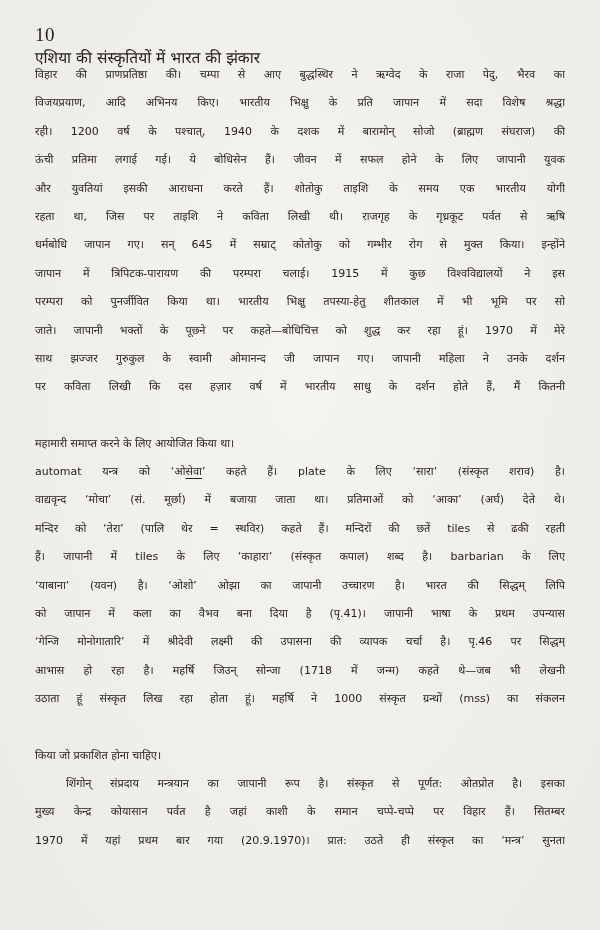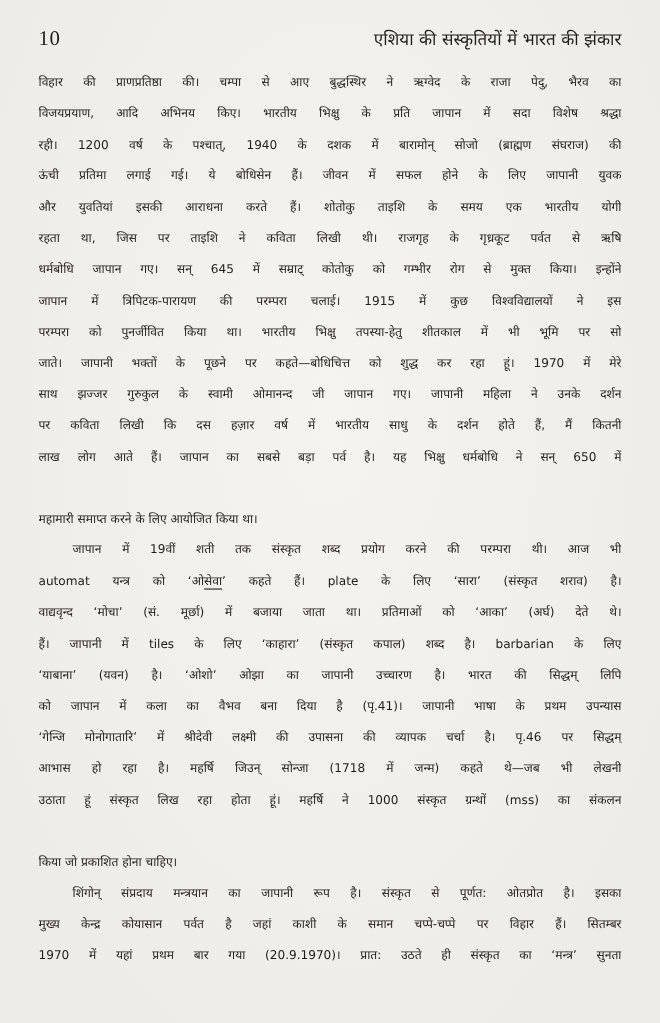--- a/index.html
+++ b/index.html
@@ -20,20 +20,21 @@
     background:
       radial-gradient(ellipse at 50% 40%, rgba(255,255,255,0.25), rgba(0,0,0,0.02) 90%),
       var(--paper);
   }
   .page-header{
     display:flex;
     justify-content:space-between;
     align-items:baseline;
     height:26px;
     margin-bottom:11px;
+    flex-direction:column;
   }
   .page-number{
     font-family:"Liberation Serif","DejaVu Serif",serif;
     font-size:19px;
     letter-spacing:0.5px;
   }
   .running-title{
     font-size:15.5px;
   }
   .body-text{
@@ -76,27 +77,26 @@
         <div class="text-line">रही। 1200 वर्ष के पश्चात्, 1940 के दशक में बारामोन् सोजो (ब्राह्मण संघराज) की</div>
         <div class="text-line">ऊंची प्रतिमा लगाई गई। ये बोधिसेन हैं। जीवन में सफल होने के लिए जापानी युवक</div>
         <div class="text-line">और युवतियां इसकी आराधना करते हैं। शोतोकु ताइशि के समय एक भारतीय योगी</div>
         <div class="text-line">रहता था, जिस पर ताइशि ने कविता लिखी थी। राजगृह के गृध्रकूट पर्वत से ऋषि</div>
         <div class="text-line">धर्मबोधि जापान गए। सन् 645 में सम्राट् कोतोकु को गम्भीर रोग से मुक्त किया। इन्होंने</div>
         <div class="text-line">जापान में त्रिपिटक-पारायण की परम्परा चलाई। 1915 में कुछ विश्वविद्यालयों ने इस</div>
         <div class="text-line">परम्परा को पुनर्जीवित किया था। भारतीय भिक्षु तपस्या-हेतु शीतकाल में भी भूमि पर सो</div>
         <div class="text-line">जाते। जापानी भक्तों के पूछने पर कहते—बोधिचित्त को शुद्ध कर रहा हूं। 1970 में मेरे</div>
         <div class="text-line">साथ झज्जर गुरुकुल के स्वामी ओमानन्द जी जापान गए। जापानी महिला ने उनके दर्शन</div>
         <div class="text-line">पर कविता लिखी कि दस हज़ार वर्ष में भारतीय साधु के दर्शन होते हैं, मैं कितनी</div>
-        <div class="text-line">लाख लोग आते हैं। जापान का सबसे बड़ा पर्व है। यह भिक्षु धर्मबोधि ने सन् 650 में</div>
         <div class="text-line para-end">महामारी समाप्त करने के लिए आयोजित किया था।</div>
       </div>
       <div class="paragraph">
-        <div class="text-line indent">जापान में 19वीं शती तक संस्कृत शब्द प्रयोग करने की परम्परा थी। आज भी</div>
         <div class="text-line">automat यन्त्र को ‘ओ<u>सेवा</u>’ कहते हैं। plate के लिए ‘सारा’ (संस्कृत शराव) है।</div>
         <div class="text-line">वाद्यवृन्द ‘मोचा’ (सं. मूर्छा) में बजाया जाता था। प्रतिमाओं को ‘आका’ (अर्घ) देते थे।</div>
+        <div class="text-line">मन्दिर को ‘तेरा’ (पालि थेर = स्थविर) कहते हैं। मन्दिरों की छतें tiles से ढकी रहती</div>
         <div class="text-line">हैं। जापानी में tiles के लिए ‘काहारा’ (संस्कृत कपाल) शब्द है। barbarian के लिए</div>
         <div class="text-line">‘याबाना’ (यवन) है। ‘ओशो’ ओझा का जापानी उच्चारण है। भारत की सिद्धम् लिपि</div>
         <div class="text-line">को जापान में कला का वैभव बना दिया है (पृ.41)। जापानी भाषा के प्रथम उपन्यास</div>
         <div class="text-line">‘गेन्जि मोनोगातारि’ में श्रीदेवी लक्ष्मी की उपासना की व्यापक चर्चा है। पृ.46 पर सिद्धम्</div>
         <div class="text-line">आभास हो रहा है। महर्षि जिउन् सोन्जा (1718 में जन्म) कहते थे—जब भी लेखनी</div>
         <div class="text-line">उठाता हूं संस्कृत लिख रहा होता हूं। महर्षि ने 1000 संस्कृत ग्रन्थों (mss) का संकलन</div>
         <div class="text-line para-end">किया जो प्रकाशित होना चाहिए।</div>
       </div>
       <div class="paragraph">
         <div class="text-line indent">शिंगोन् संप्रदाय मन्त्रयान का जापानी रूप है। संस्कृत से पूर्णत: ओतप्रोत है। इसका</div>

